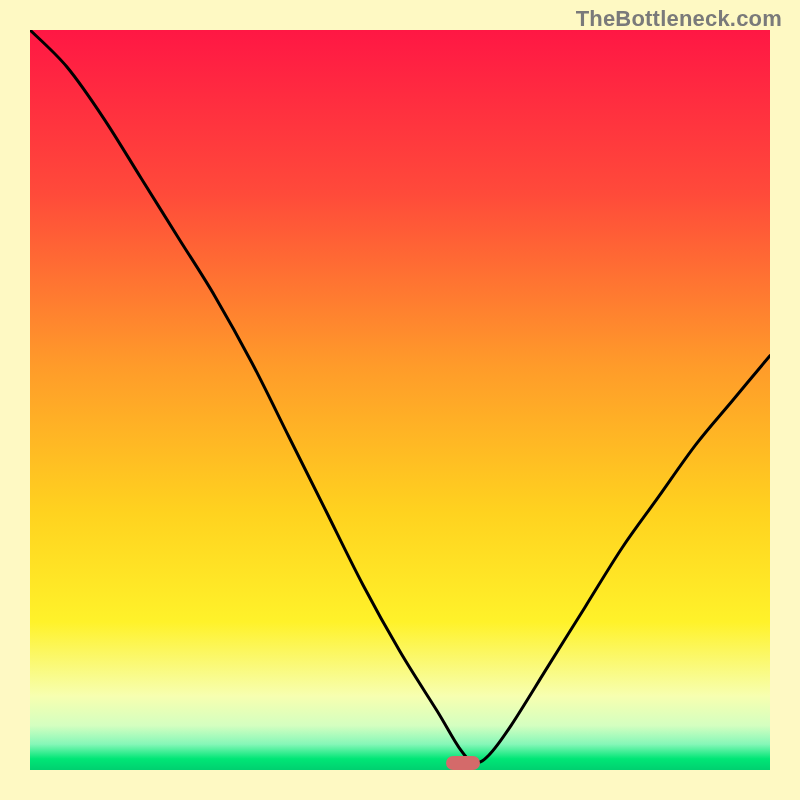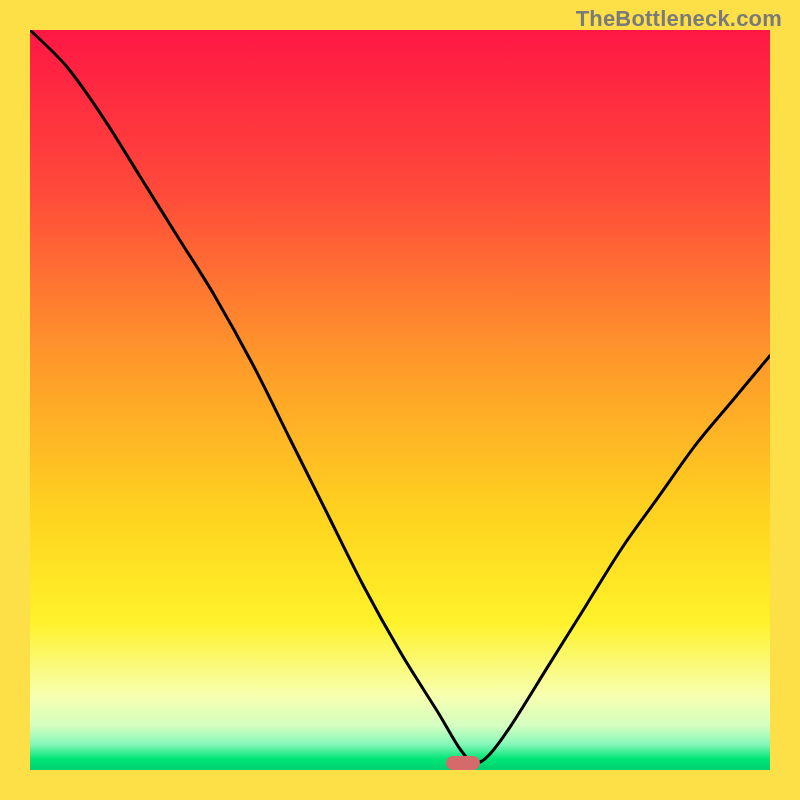--- a/index.html
+++ b/index.html
@@ -9,21 +9,21 @@
     height: 800px;
     background: #000;
     overflow: hidden;
   }
   .frame {
     position: absolute;
     left: 0;
     top: 0;
     width: 800px;
     height: 800px;
-    background: #fde047;
+    background: #fef9c3;
   }
   .plot {
     position: absolute;
     left: 30px;
     top: 30px;
     width: 740px;
     height: 740px;
     overflow: hidden;
   }
   .gradient {

